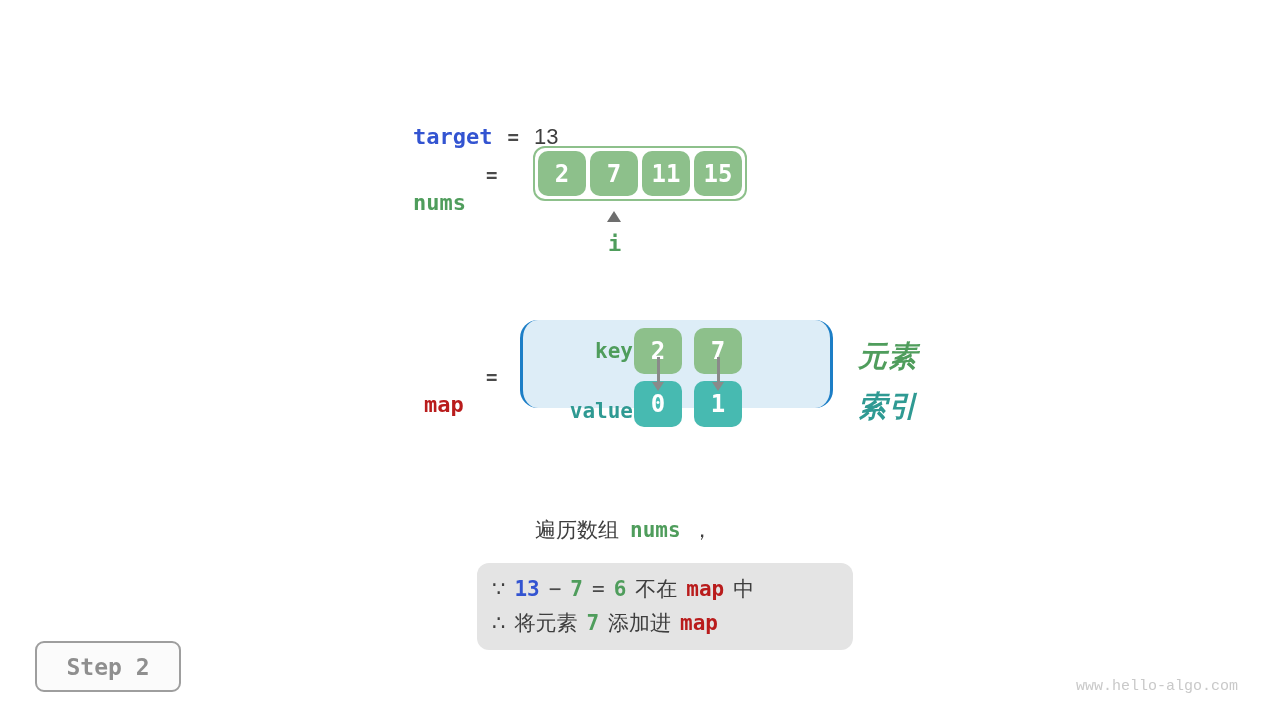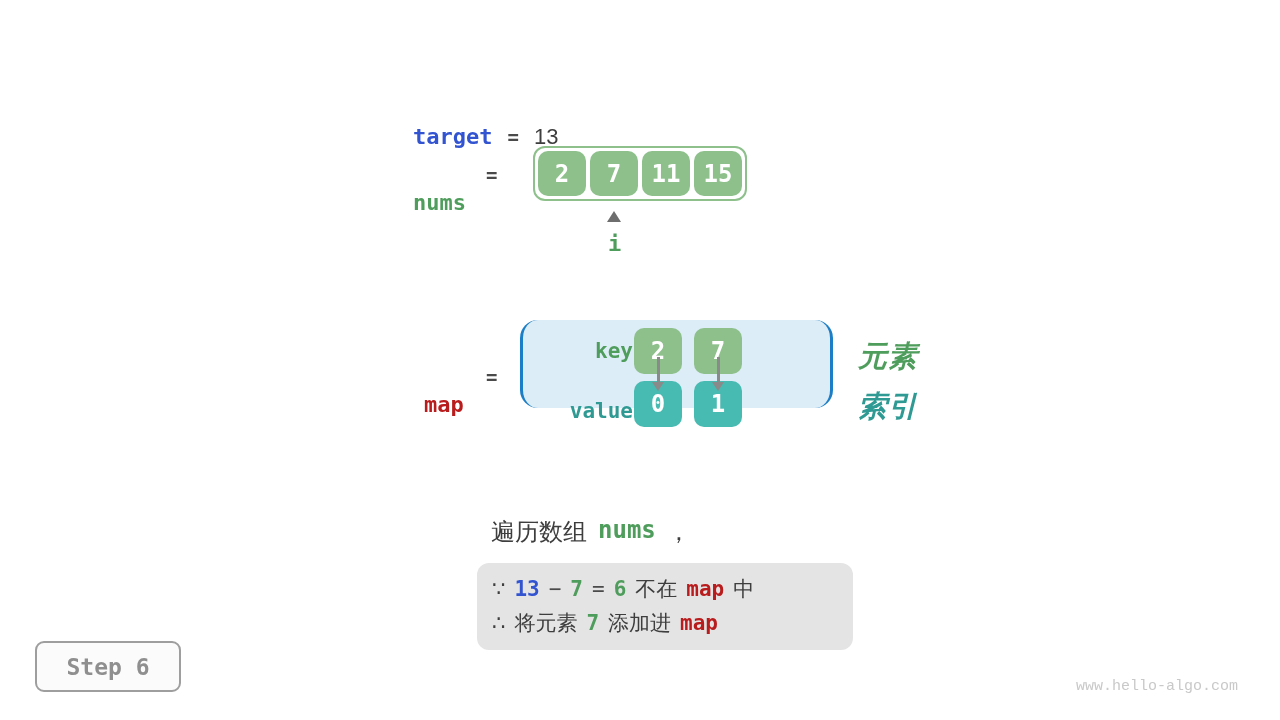--- a/index.html
+++ b/index.html
@@ -80,21 +80,21 @@
   .arrow-stem { position: absolute; width: 3px; background: #8a8a8a; }
   .arrow-head {
     position: absolute; width: 0; height: 0;
     border-left: 6px solid transparent;
     border-right: 6px solid transparent;
     border-top: 9px solid #8a8a8a;
   }
   .side-label { font-size: 29px; font-weight: bold; line-height: 1; letter-spacing: 1px; font-style: italic; }
 
   
-  .caption { display: flex; align-items: flex-start; gap: 11px; font-size: 24px; }
+  .caption { display: flex; align-items: center; gap: 11px; font-size: 21px; margin-left: 44px; }
 
   
   .note-box {
     left: 477px; top: 563px;
     width: 376px;
     background: #e4e4e4;
     border-radius: 12px;
     padding: 9px 0 10px 15px;
     box-sizing: border-box;
   }
@@ -188,17 +188,17 @@
     </div>
     <div class="note-line">
       <span class="c-dark">∴</span>
       <span class="c-dark">将元素</span>
       <span class="mono c-green">7</span>
       <span class="c-dark">添加进</span>
       <span class="mono c-bblue">map</span>
     </div>
   </div>
 
-  <div class="abs step-badge">Step 6</div>
+  <div class="abs step-badge">Step 2</div>
 
   <div class="abs watermark">www.hello-algo.com</div>
 
 </div>
 
 </body></html>

